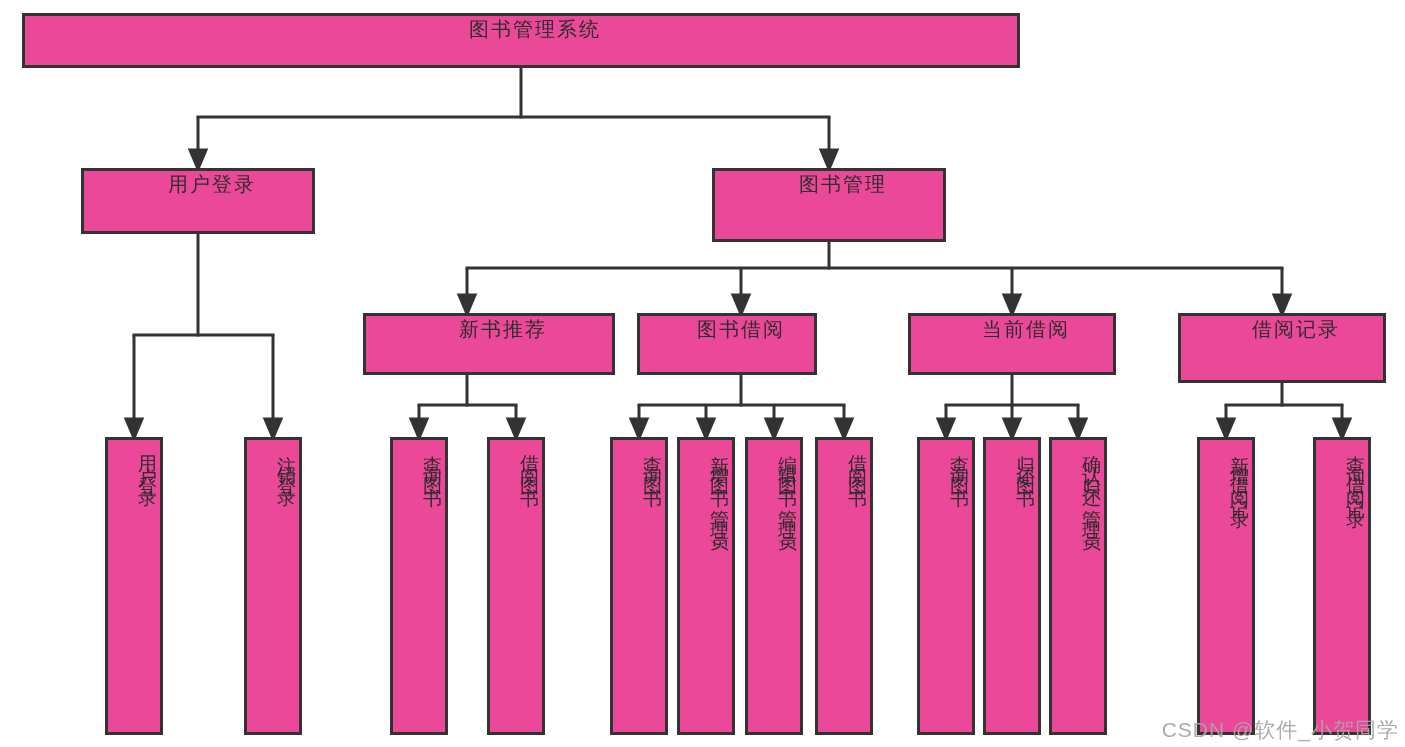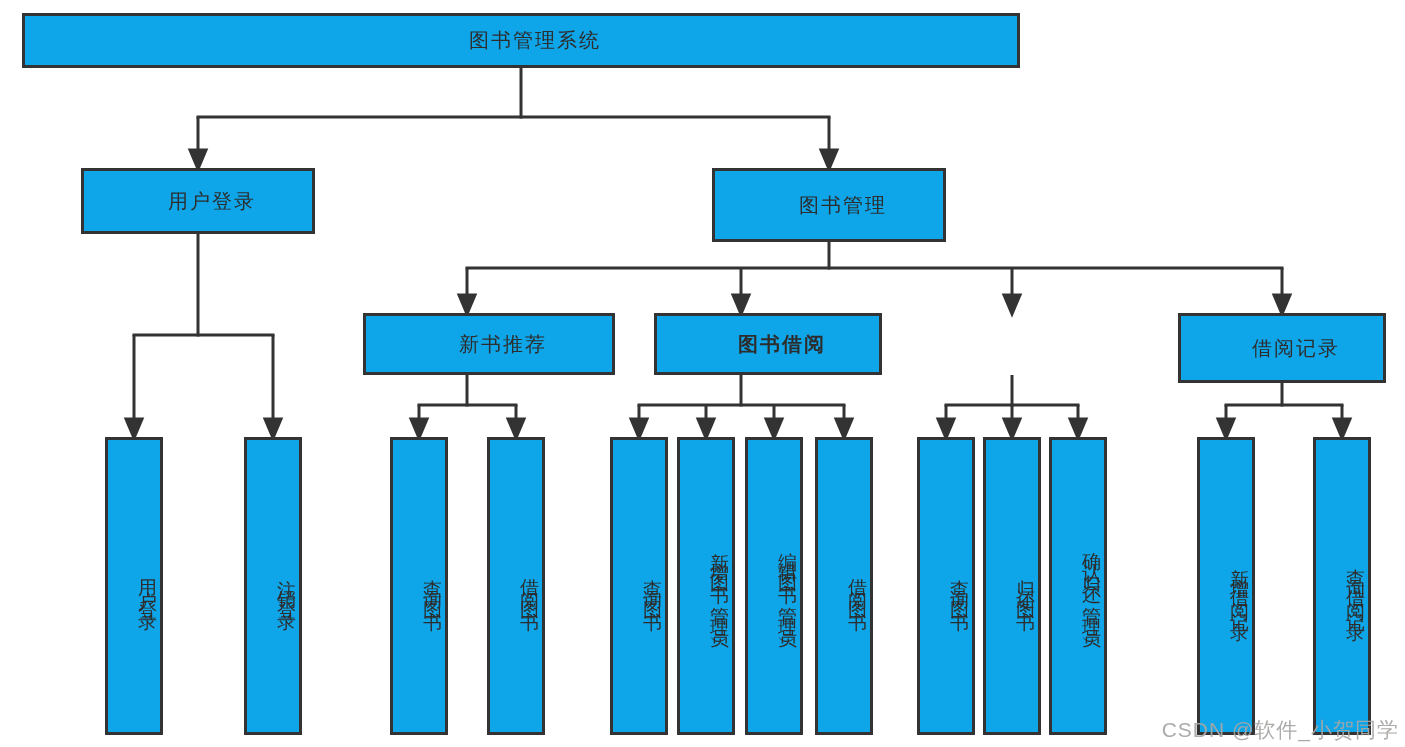--- a/index.html
+++ b/index.html
@@ -2,23 +2,23 @@
 <html><head>
 <meta charset="utf-8">
 <style>
   html,body { margin:0; padding:0; background:#ffffff; }
   .stage {
     position:relative; width:1405px; height:747px; background:#ffffff;
     font-family:"Liberation Sans","DejaVu Sans",sans-serif; overflow:hidden;
   }
   .stage svg.wires { position:absolute; left:0; top:0; z-index:0; }
   .node {
-    position:absolute; box-sizing:border-box; background:#0ea5e9;
+    position:absolute; box-sizing:border-box; background:#ec4899;
     border:3px solid #333333; color:#2d2d2d; z-index:1;
-    display:flex; align-items:center; justify-content:center;padding-left:28px;
+    display:flex; justify-content:center;padding-left:28px;
   }
   .hbox { font-size:20px; letter-spacing:2px; }
   .vbox { width:58px; top:437px; height:298px; }
   .vbox .vtext {
     writing-mode:vertical-rl; text-orientation:mixed;
     font-size:19px; letter-spacing:11px; line-height:1;
     color:#2d2d2d; white-space:nowrap;
   }
   .watermark {
     position:absolute; right:6px; bottom:3px; z-index:5;
@@ -101,22 +101,25 @@
   <div class="node hbox" style="left:81px; top:168px; width:234px; height:66px;">
     <span>用户登录</span>
   </div>
   <div class="node hbox" style="left:712px; top:168px; width:234px; height:74px;">
     <span>图书管理</span>
   </div>
 
   <div class="node hbox" style="left:363px; top:313px; width:252px; height:62px;">
     <span>新书推荐</span>
   </div>
-  <div class="node hbox" style="left:654px; top:313px; width:228px; height:62px;font-weight:bold;">
+  <div class="node hbox" style="left:637px; top:313px; width:180px; height:62px;">
     <span>图书借阅</span>
+  </div>
+  <div class="node hbox" style="left:908px; top:313px; width:208px; height:62px;">
+    <span>当前借阅</span>
   </div>
   <div class="node hbox" style="left:1178px; top:313px; width:208px; height:70px;">
     <span>借阅记录</span>
   </div>
 
   <div class="node vbox" style="left:105px;">
     <span class="vtext">用户登录</span>
   </div>
   <div class="node vbox" style="left:244px;">
     <span class="vtext">注销登录</span>

